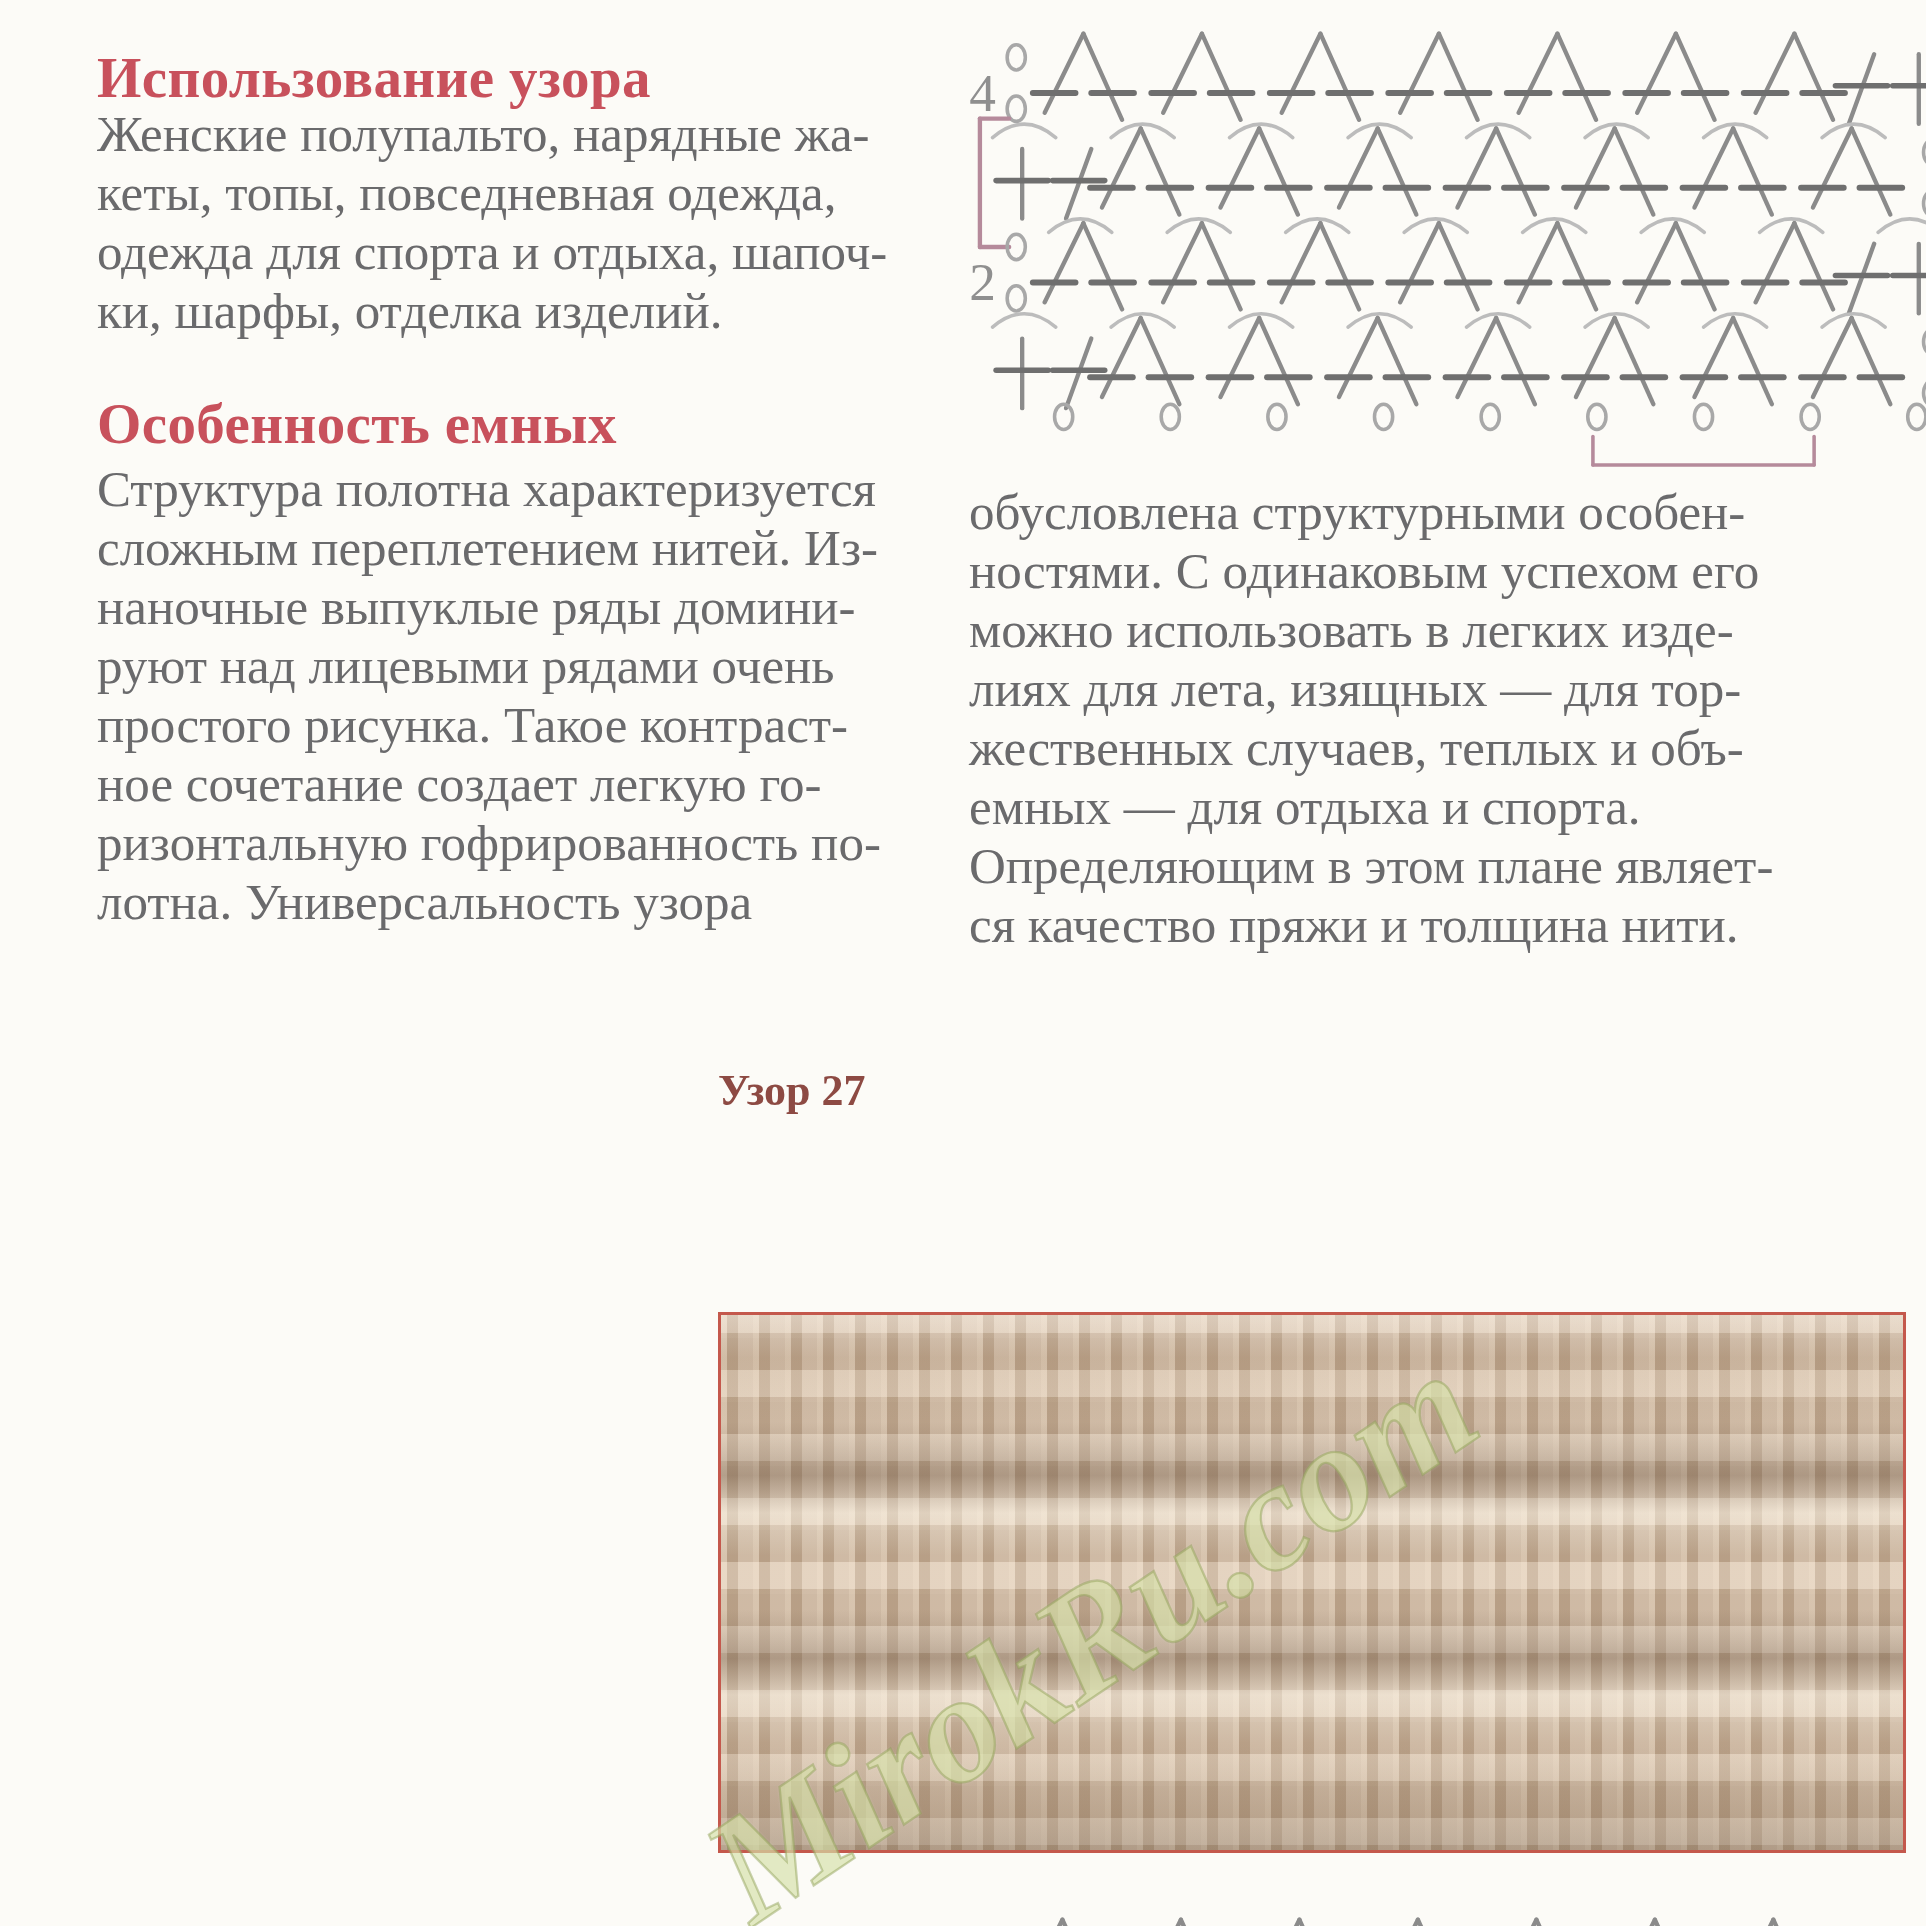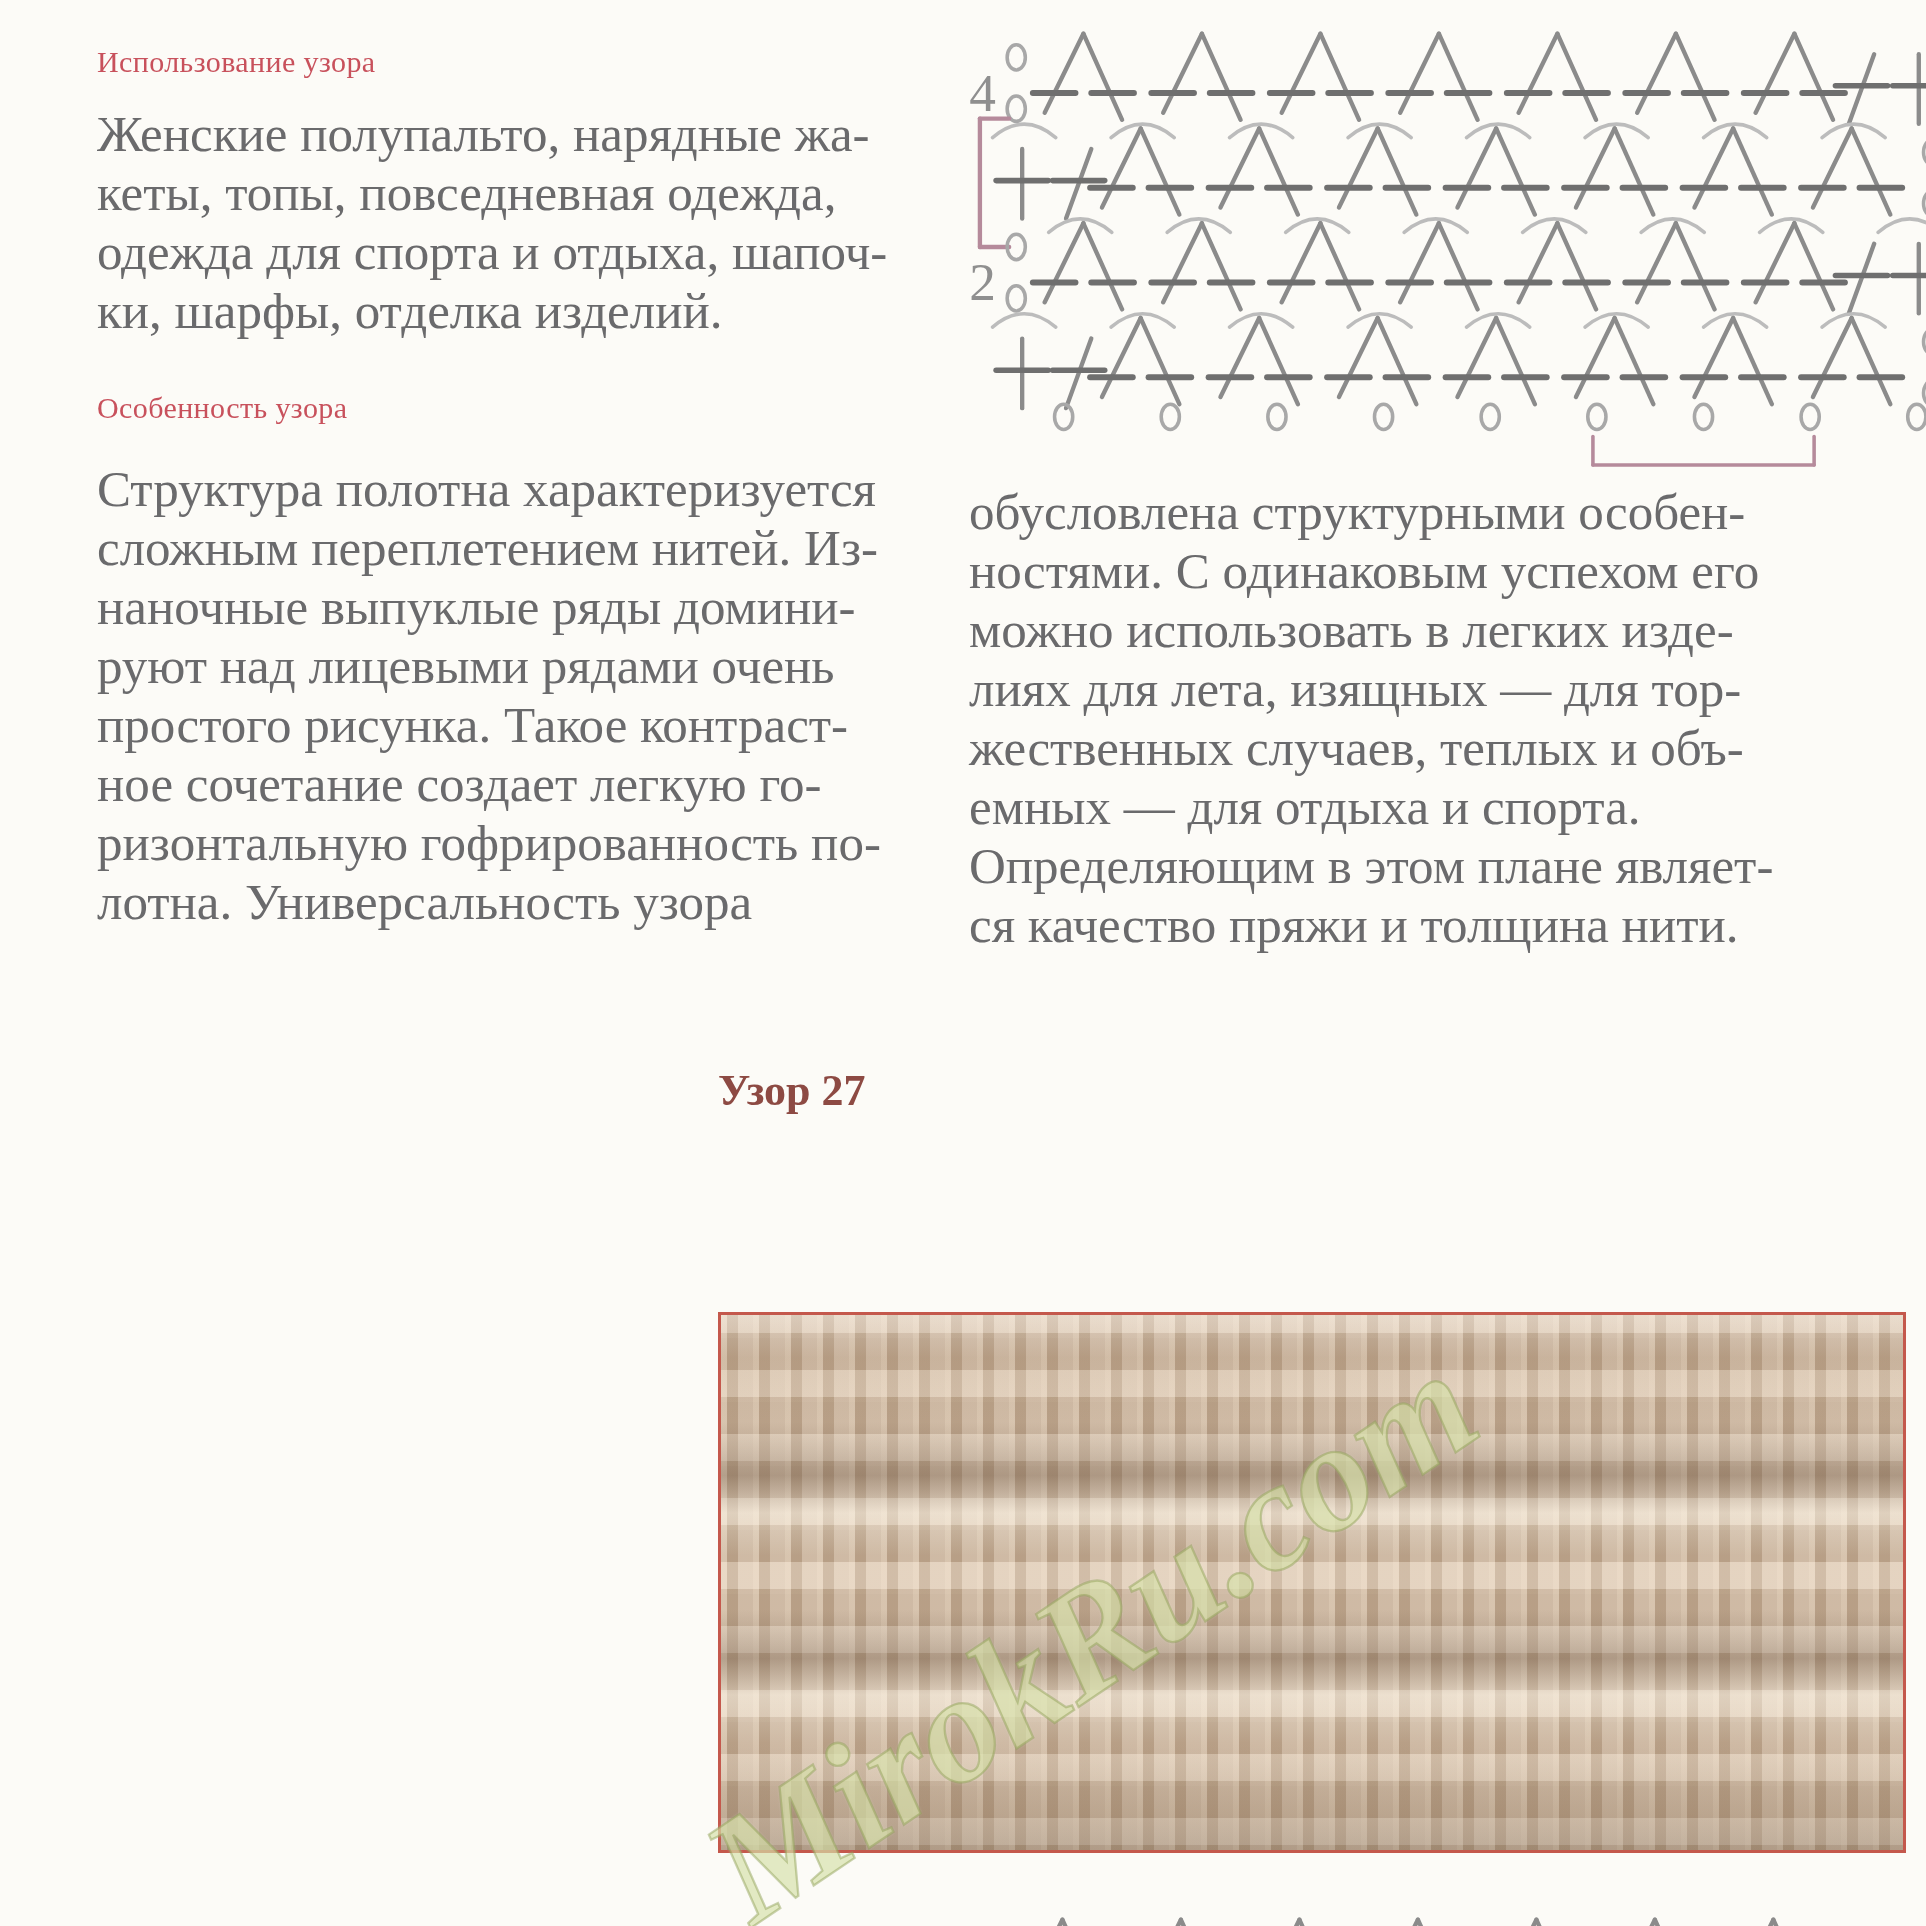--- a/index.html
+++ b/index.html
@@ -5,22 +5,22 @@
   html,body{margin:0;padding:0;background:#dcdcdc;}
   .page{
     position:relative;
     width:2088px;height:2972px;
     background:#fcfbf7;
     overflow:hidden;
     font-family:"Liberation Serif","DejaVu Serif",serif;
   }
   .abs{position:absolute;}
   .heading{
-    font-weight:normal;
-    font-size:30px;
+    font-weight:bold;
+    font-size:57px;
     color:#c8515c;
     letter-spacing:0.4px;
     white-space:nowrap;
   }
   .body-text{
     font-size:51px;
     line-height:59px;
     color:#6a6a6c;
     white-space:pre-line;
   }
@@ -72,21 +72,21 @@
 <body>
 
 <div class="page">
 
   <div class="abs heading" style="left:97px;top:45px;">Использование узора</div>
   <div class="abs body-text" style="left:97px;top:105px;width:886px;">Женские полупальто, нарядные жа-
 кеты, топы, повседневная одежда,
 одежда для спорта и отдыха, шапоч-
 ки, шарфы, отделка изделий.</div>
 
-  <div class="abs heading" style="left:97px;top:391px;">Особенность узора</div>
+  <div class="abs heading" style="left:97px;top:391px;">Особенность емных</div>
   <div class="abs body-text" style="left:97px;top:460px;width:905px;">Структура полотна характеризуется
 сложным переплетением нитей. Из-
 наночные выпуклые ряды домини-
 руют над лицевыми рядами очень
 простого рисунка. Такое контраст-
 ное сочетание создает легкую го-
 ризонтальную гофрированность по-
 лотна. Универсальность узора</div>
 
   <svg class="abs chart" style="left:957px;top:17.3px;" width="1102" height="456" viewBox="0 0 2790 1150">

